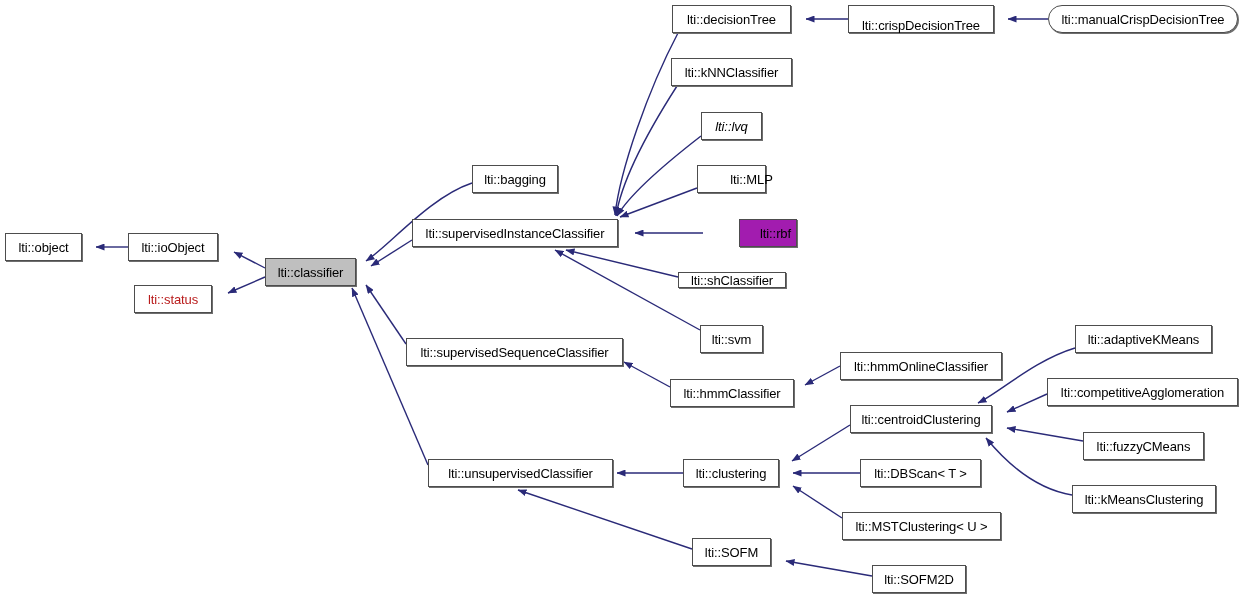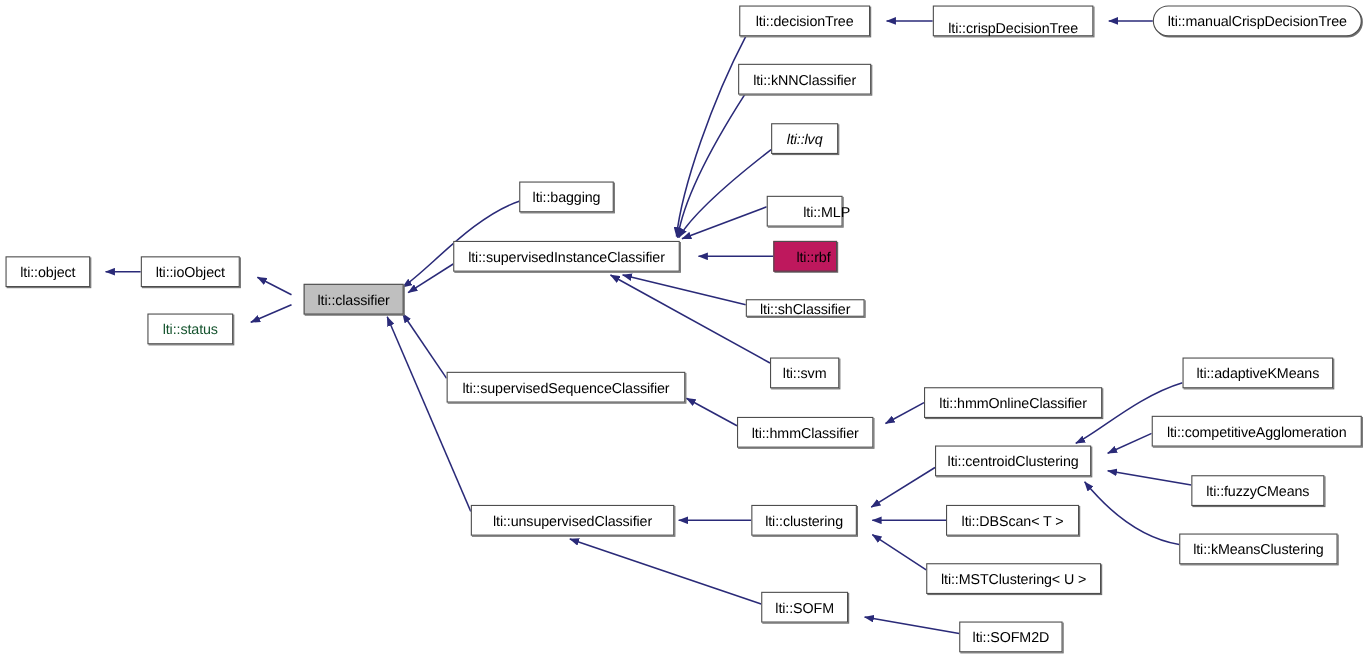--- a/index.html
+++ b/index.html
@@ -90,24 +90,24 @@
       </g>
   </svg>
 
   <div id="node-group">
       <div class="node" style="left: 5px; top: 233px; width: 77px; height: 28px; border-color: rgb(77, 77, 77); background: rgb(255, 255, 255); color: rgb(0, 0, 0);">
         <span class="node-label">lti::object</span>
       </div>
       <div class="node" style="left: 128px; top: 233px; width: 90px; height: 28px; border-color: rgb(77, 77, 77); background: rgb(255, 255, 255); color: rgb(0, 0, 0);">
         <span class="node-label">lti::ioObject</span>
       </div>
-      <div class="node" style="left: 134px; top: 285px; width: 78px; height: 28px; border-color: rgb(77, 77, 77); background: rgb(255, 255, 255); color: #14532d;">
+      <div class="node" style="left: 134px; top: 285px; width: 78px; height: 28px; border-color: rgb(77, 77, 77); background: rgb(255, 255, 255); color: #b91c1c;">
         <span class="node-label">lti::status</span>
       </div>
-      <div class="node highlight" style="left: 276px; top: 258px; width: 91px; height: 28px; border-color: rgb(77, 77, 77); background: rgb(191, 191, 191); color: rgb(0, 0, 0);">
+      <div class="node highlight" style="left: 265px; top: 258px; width: 91px; height: 28px; border-color: rgb(77, 77, 77); background: rgb(191, 191, 191); color: rgb(0, 0, 0);">
         <span class="node-label">lti::classifier</span>
       </div>
       <div class="node" style="left: 472px; top: 165px; width: 86px; height: 28px; border-color: rgb(77, 77, 77); background: rgb(255, 255, 255); color: rgb(0, 0, 0);">
         <span class="node-label">lti::bagging</span>
       </div>
       <div class="node" style="left: 412px; top: 219px; width: 206px; height: 28px; border-color: rgb(77, 77, 77); background: rgb(255, 255, 255); color: rgb(0, 0, 0);">
         <span class="node-label">lti::supervisedInstanceClassifier</span>
       </div>
       <div class="node" style="left: 406px; top: 338px; width: 217px; height: 28px; border-color: rgb(77, 77, 77); background: rgb(255, 255, 255); color: rgb(0, 0, 0);">
         <span class="node-label">lti::supervisedSequenceClassifier</span>
@@ -117,24 +117,24 @@
       </div>
       <div class="node" style="left: 672px; top: 5px; width: 119px; height: 28px; border-color: rgb(77, 77, 77); background: rgb(255, 255, 255); color: rgb(0, 0, 0);">
         <span class="node-label">lti::decisionTree</span>
       </div>
       <div class="node" style="left: 671px; top: 58px; width: 121px; height: 28px; border-color: rgb(77, 77, 77); background: rgb(255, 255, 255); color: rgb(0, 0, 0);">
         <span class="node-label">lti::kNNClassifier</span>
       </div>
       <div class="node" style="left: 701px; top: 112px; width: 61px; height: 28px; border-color: rgb(77, 77, 77); background: rgb(255, 255, 255); color: rgb(0, 0, 0); font-style: italic;">
         <span class="node-label">lti::lvq</span>
       </div>
-      <div class="node" style="left: 697px; top: 178px; width: 69px; height: 28px; border-color: rgb(77, 77, 77); background: rgb(255, 255, 255); color: rgb(0, 0, 0); padding-left: 40px;">
+      <div class="node" style="left: 697px; top: 165px; width: 69px; height: 28px; border-color: rgb(77, 77, 77); background: rgb(255, 255, 255); color: rgb(0, 0, 0); padding-left: 40px;">
         <span class="node-label">lti::MLP</span>
       </div>
-      <div class="node" style="left: 703px; top: 219px; width: 58px; height: 28px; border-color: rgb(77, 77, 77); background: #be185d; color: rgb(0, 0, 0); padding-left: 15px;">
+      <div class="node" style="left: 739px; top: 219px; width: 58px; height: 28px; border-color: rgb(77, 77, 77); background: #a21caf; color: rgb(0, 0, 0); padding-left: 15px;">
         <span class="node-label">lti::rbf</span>
       </div>
       <div class="node" style="left: 678px; top: 272px; width: 108px; height: 16px; border-color: rgb(77, 77, 77); background: rgb(255, 255, 255); color: rgb(0, 0, 0);">
         <span class="node-label">lti::shClassifier</span>
       </div>
       <div class="node" style="left: 700px; top: 325px; width: 63px; height: 28px; border-color: rgb(77, 77, 77); background: rgb(255, 255, 255); color: rgb(0, 0, 0);">
         <span class="node-label">lti::svm</span>
       </div>
       <div class="node" style="left: 670px; top: 379px; width: 124px; height: 28px; border-color: rgb(77, 77, 77); background: rgb(255, 255, 255); color: rgb(0, 0, 0);">
         <span class="node-label">lti::hmmClassifier</span>

